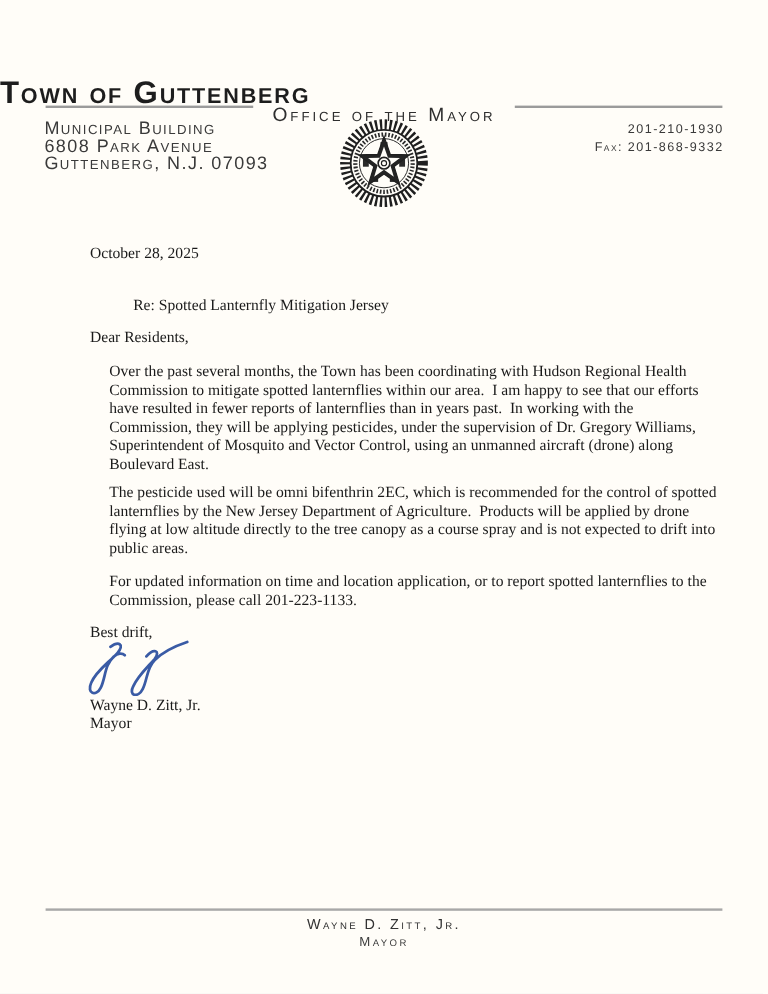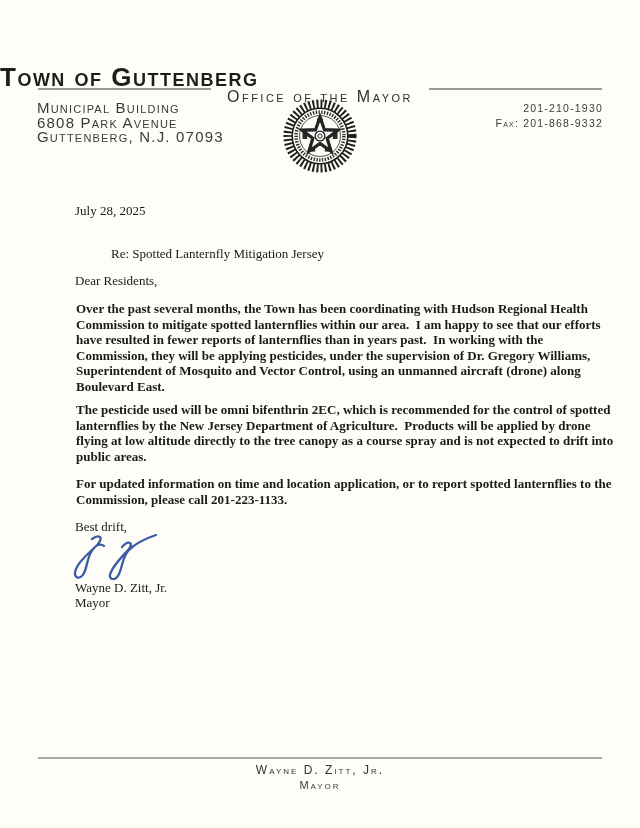--- a/index.html
+++ b/index.html
@@ -60,25 +60,24 @@
   .seal{
     position:absolute;left:281px;top:97px;
     width:78px;height:78px;
   }
   
   .serif{font-family:"Liberation Serif", serif;}
   .date{position:absolute;left:75px;top:203px;font-size:13px;}
   .subject{position:absolute;left:111px;top:246px;font-size:13px;}
   .salutation{position:absolute;left:75px;top:273px;font-size:13px;}
   .para{
-    position:absolute;left:76px;
+    position:absolute;left:91px;
     font-size:13px;line-height:15.6px;
     white-space:pre-wrap;
     width:540px;
-    font-weight:bold;
   }
   .para1{top:301px;}
   .para2{top:402px;}
   .para3{top:476px;}
   .closing{position:absolute;left:75px;top:519px;font-size:13px;}
   .signature{position:absolute;left:68px;top:532px;width:92px;height:48px;}
   .signer-name{position:absolute;left:75px;top:580px;font-size:13px;}
   .signer-title{position:absolute;left:75px;top:595px;font-size:13px;}
   
   .footer-rule{
@@ -135,21 +134,21 @@
     <rect x="5" y="10" width="5" height="6" fill="#2a2a2a"></rect>
     <rect x="-3" y="-18" width="6" height="5" fill="#2a2a2a"></rect>
 
     <polygon points="0,-23 5.4,-7.5 21.9,-7.1 8.7,2.9 13.5,18.6 0,9.2 -13.5,18.6 -8.7,2.9 -21.9,-7.1 -5.4,-7.5" fill="#242424" stroke="#1f1f1f" stroke-width="1"></polygon>
     <polygon points="0,-14.3 3.4,-4.7 13.6,-4.4 5.4,1.8 8.4,11.5 0,5.7 -8.4,11.5 -5.4,1.8 -13.6,-4.4 -3.4,-4.7" fill="#fffdf8"></polygon>
 
     <circle cx="0" cy="0" r="5" fill="#fffdf8" stroke="#1f1f1f" stroke-width="1.4"></circle>
     <circle cx="0" cy="0" r="2.2" fill="none" stroke="#1f1f1f" stroke-width="1"></circle>
   </svg>
 
-  <div class="date serif">July 28, 2025</div>
+  <div class="date serif">October 28, 2025</div>
   <div class="subject serif">Re: Spotted Lanternfly Mitigation Jersey</div>
   <div class="salutation serif">Dear Residents,</div>
 
   <div class="para para1 serif">Over the past several months, the Town has been coordinating with Hudson Regional Health
 Commission to mitigate spotted lanternflies within our area.  I am happy to see that our efforts
 have resulted in fewer reports of lanternflies than in years past.  In working with the
 Commission, they will be applying pesticides, under the supervision of Dr. Gregory Williams,
 Superintendent of Mosquito and Vector Control, using an unmanned aircraft (drone) along
 Boulevard East.</div>
   <div class="para para2 serif">The pesticide used will be omni bifenthrin 2EC, which is recommended for the control of spotted

